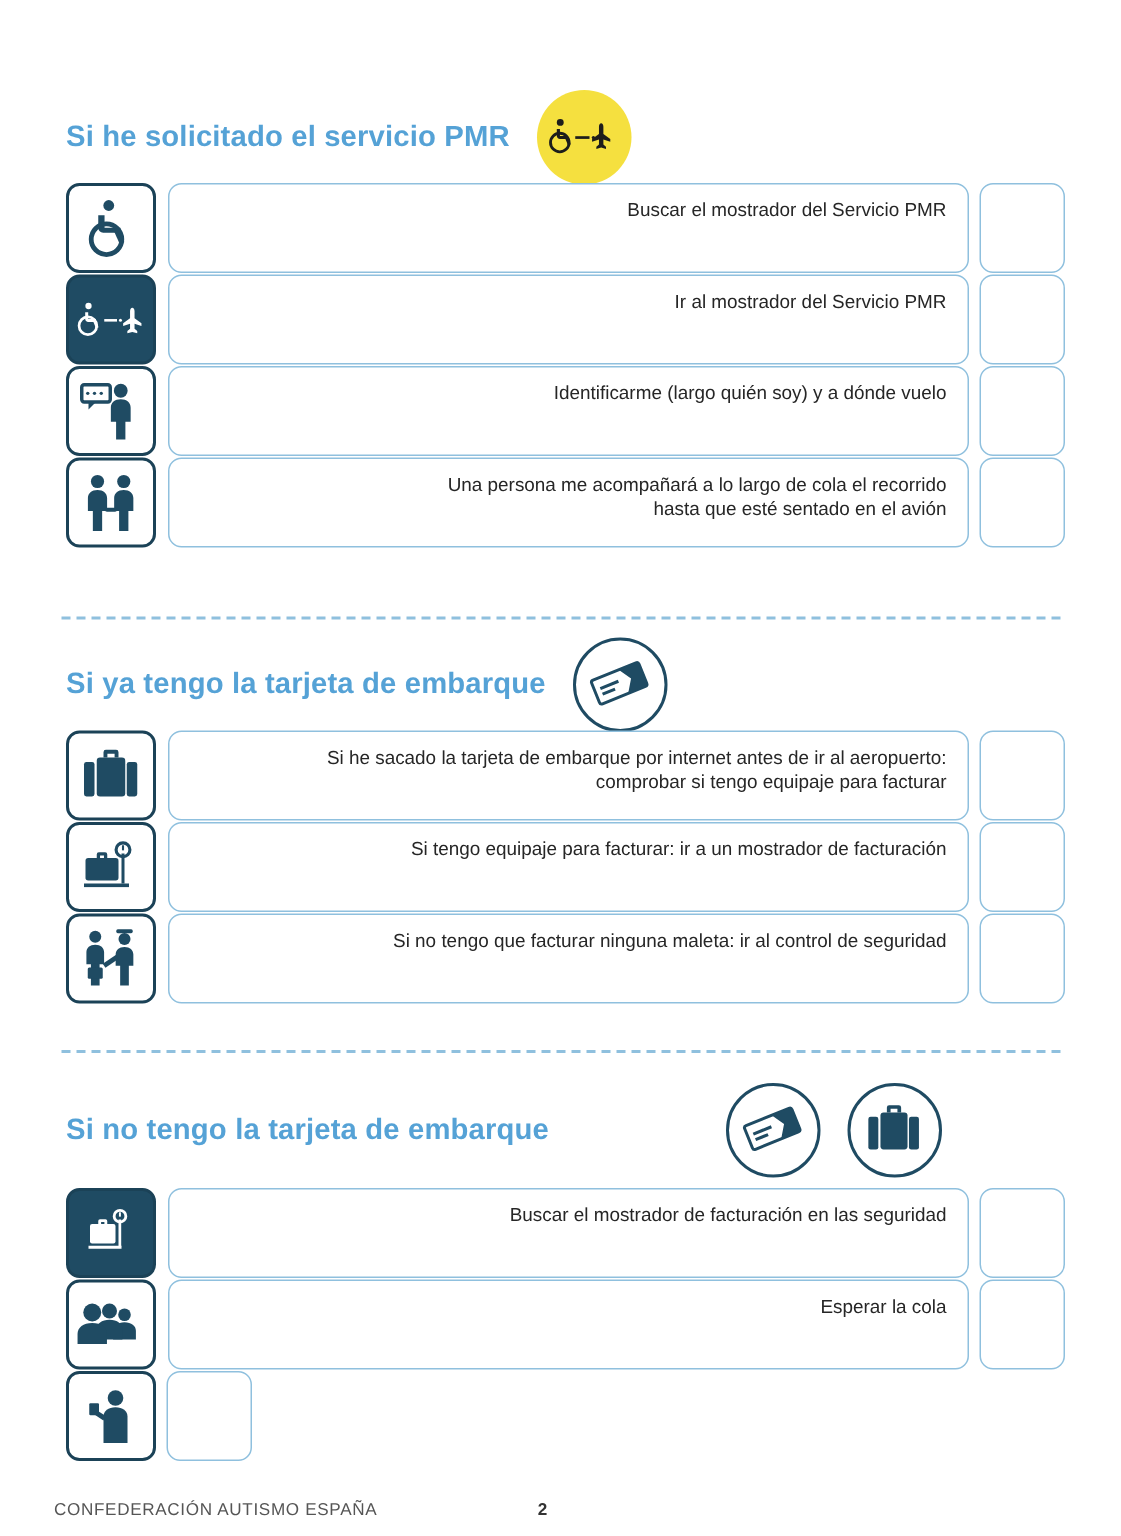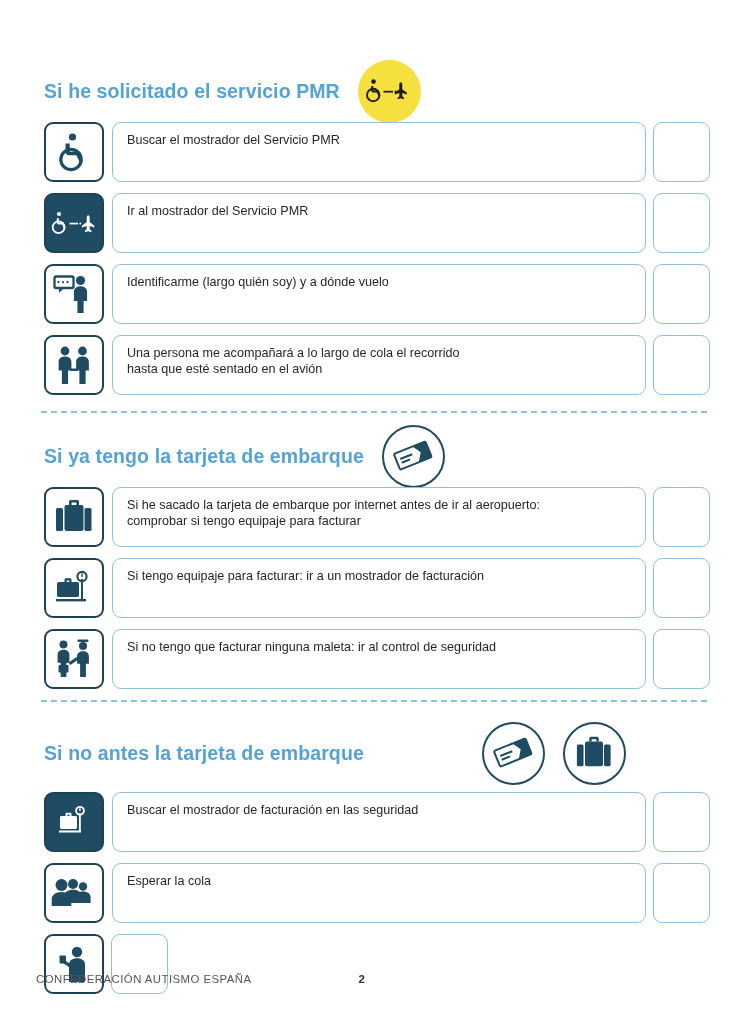--- a/index.html
+++ b/index.html
@@ -65,21 +65,22 @@
   }
   .badge.yellow { background: #f5e03f; }
   .badge.outline { border: 2.2px solid #1f4b63; background: #fff; }
 
   
   .rows { padding: 0 40px 0 41px; }
   .row {
     display: flex;
     align-items: stretch;
     height: 60px;
-    margin-bottom: 11px;
+    margin-bottom: 1px;
+    text-align: right;
   }
   .row-icon {
     width: 60px; height: 60px;
     flex: none;
     border: 2px solid #1b4257;
     border-radius: 9px;
     background: #ffffff;
     display: flex; align-items: center; justify-content: center;
     overflow: hidden;
   }
@@ -111,21 +112,21 @@
     position: absolute;
     left: 41px;
     width: 666px;
     height: 0;
     border-top: 2.4px dashed #8fc0de;
   }
 
   
   .footer {
     position: absolute;
-    left: 0; top: 973px;
+    left: 0; top: 1001px;
     width: 747px;
     display: flex;
     align-items: center;
   }
   .footer-org {
     margin-left: 36px;
     color: #555555;
     font-size: 11.4px;
     letter-spacing: 0.45px;
   }
@@ -335,21 +336,21 @@
         <div class="row-check"></div>
       </div>
 
     </div>
   </div>
 
   <div class="divider" style="top:700px;"></div>
 
   <div class="section" id="sec-2" style="top:714px;">
     <div class="section-head" style="height:78px;">
-      <div class="section-title">Si no antes la tarjeta de embarque</div>
+      <div class="section-title">Si no tengo la tarjeta de embarque</div>
       <div class="head-icons" style="margin-left:118px;gap:18px;">
         <div class="badge outline">
           <svg width="44" height="38" viewBox="0 0 44 38">
             <g transform="rotate(-22 22 19)">
               <rect x="5" y="10" width="34" height="17" rx="1.6" fill="none" stroke="#1f4b63" stroke-width="2"></rect>
               <path d="M25 10 L39 10 L39 27 L25 27 L30.5 18.5 Z" fill="#1f4b63"></path>
               <rect x="9" y="16" width="13" height="2.1" fill="#1f4b63"></rect>
               <rect x="9" y="20" width="9" height="2.1" fill="#1f4b63"></rect>
             </g>
           </svg>

